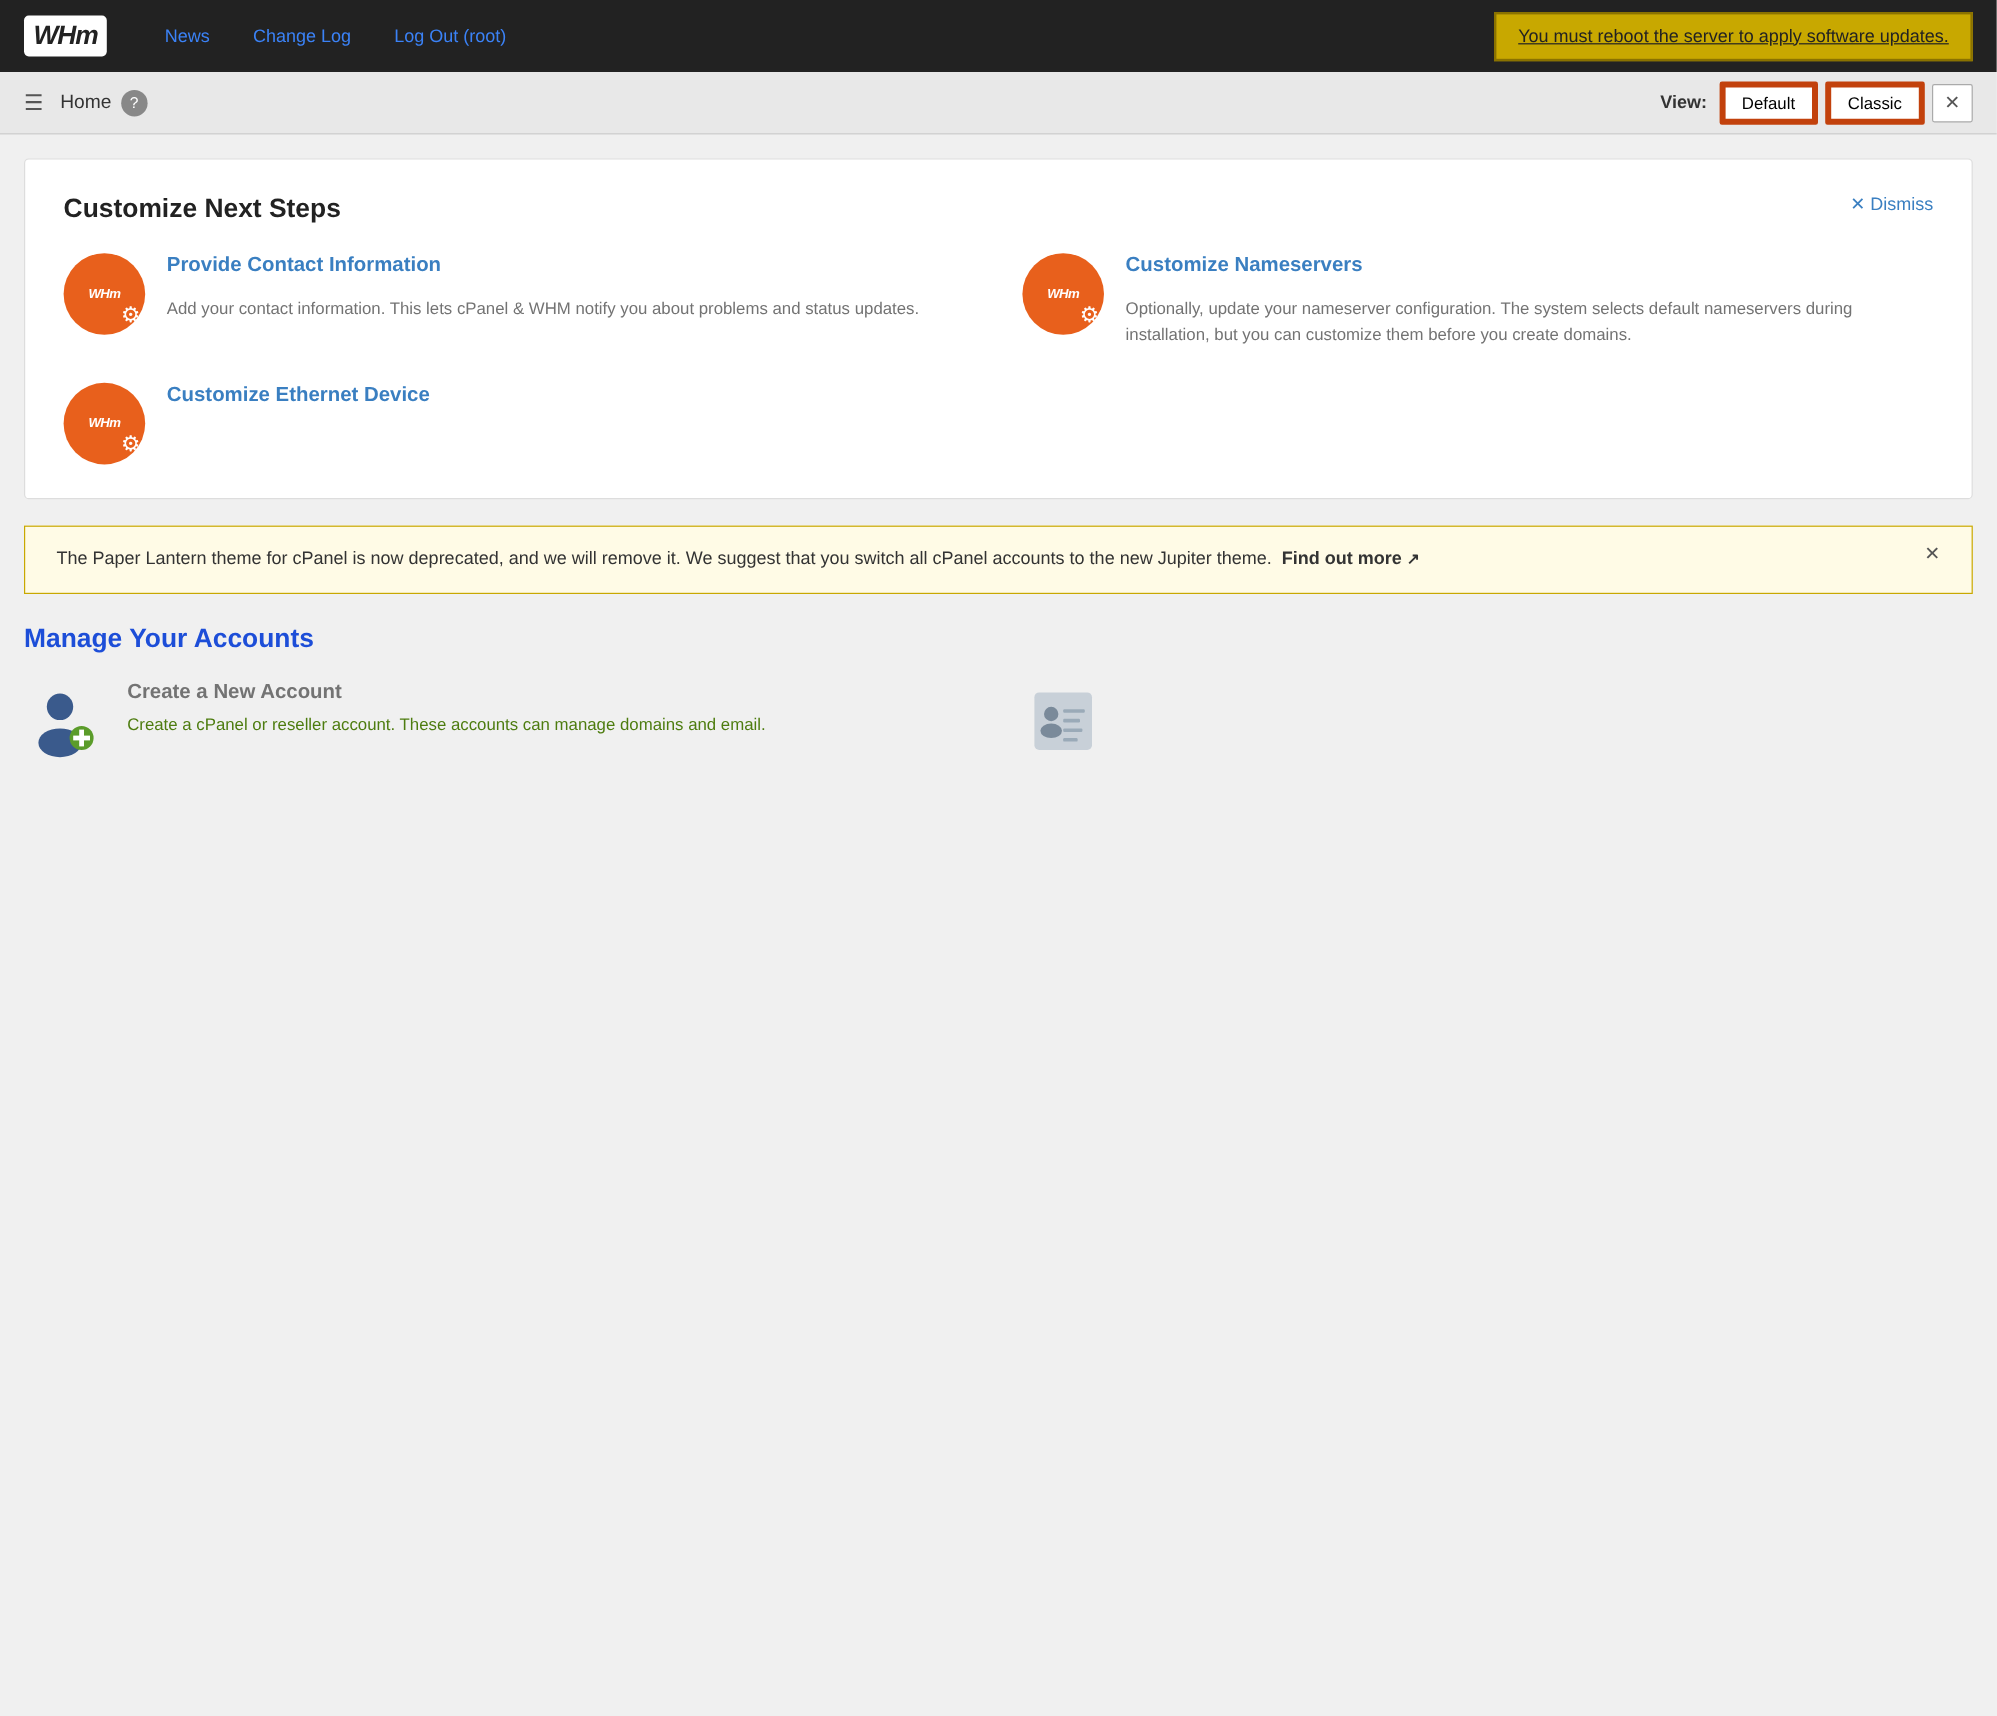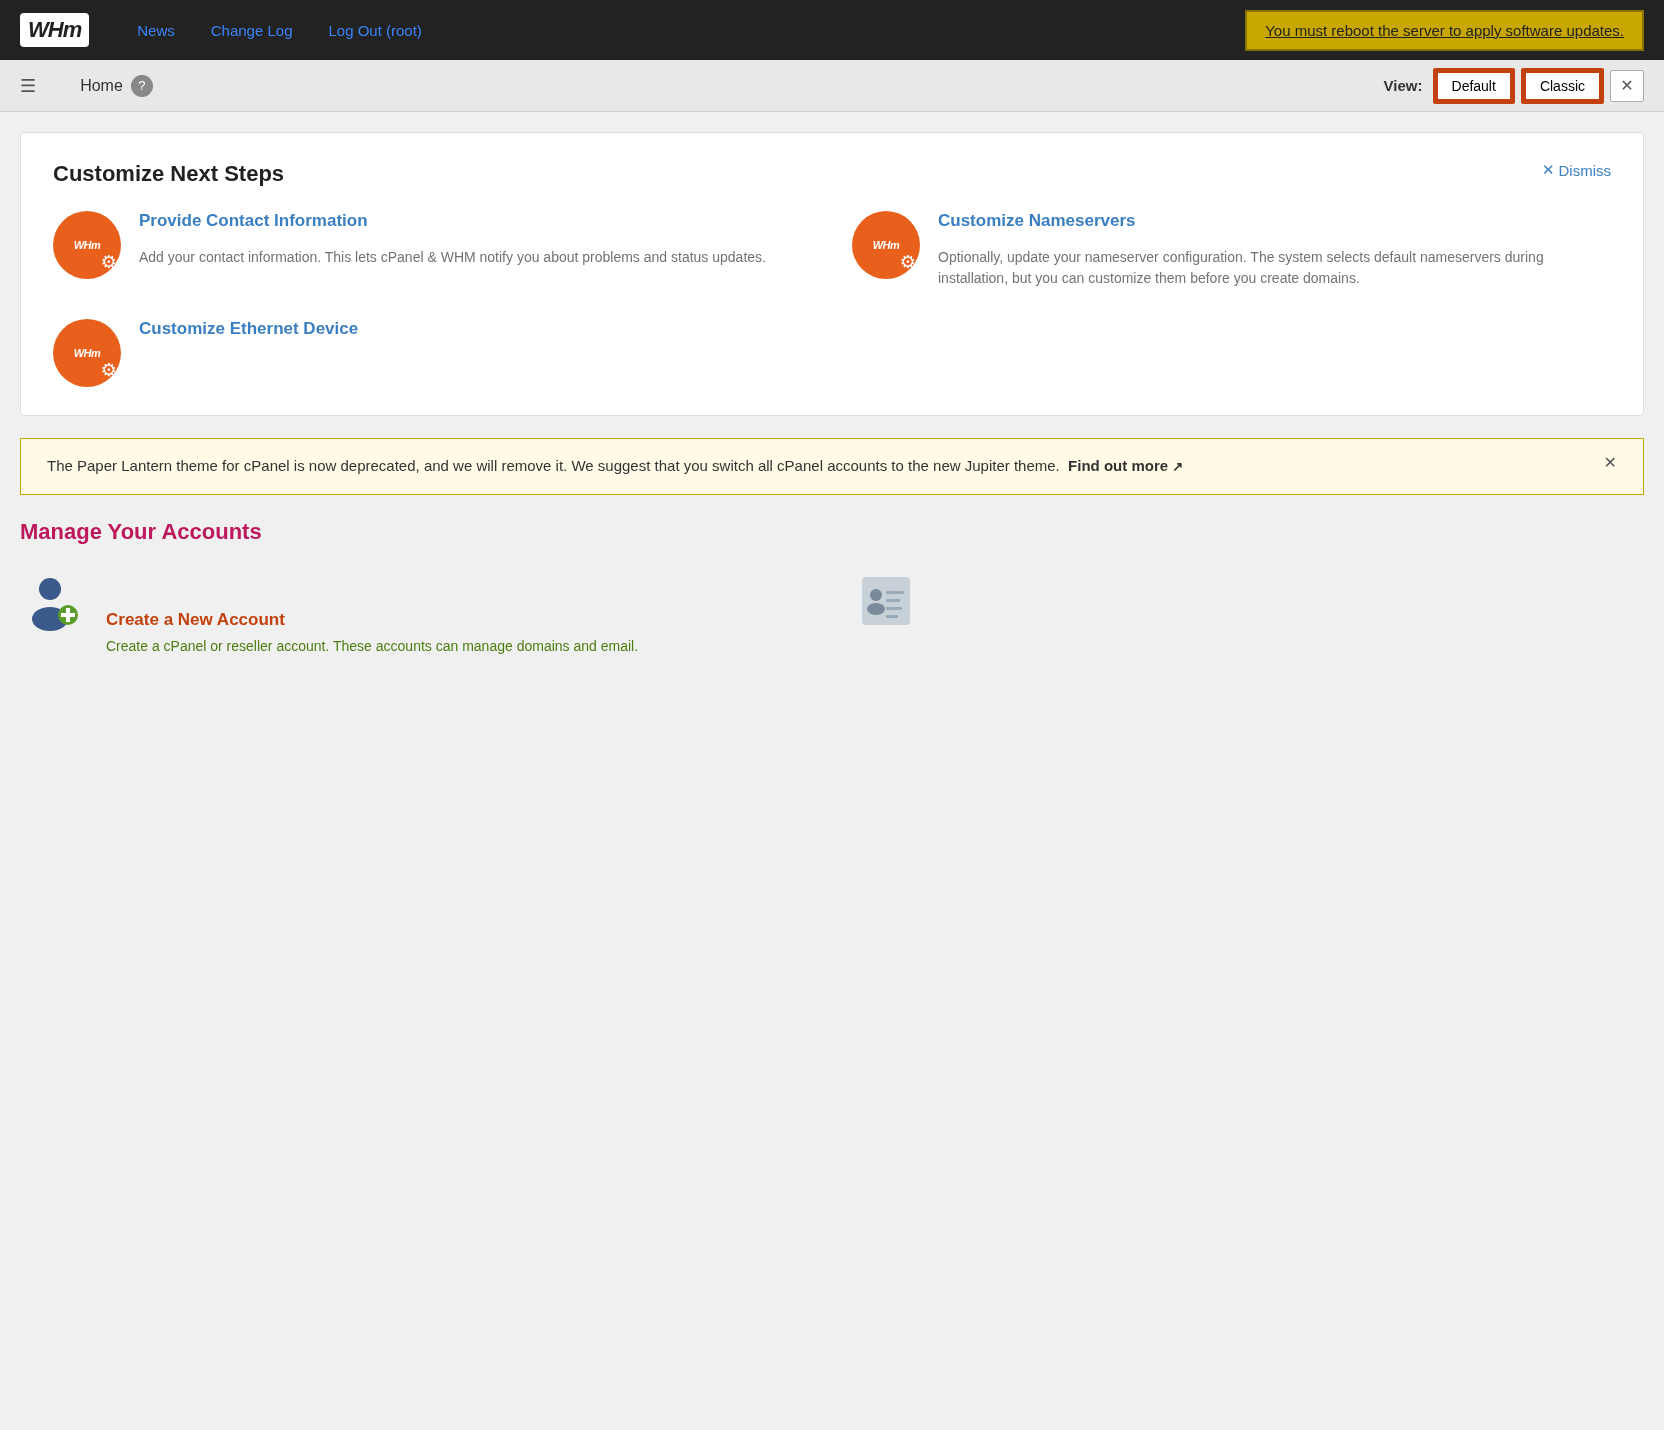--- a/index.html
+++ b/index.html
@@ -65,21 +65,20 @@
       margin-right: 14px;
       cursor: pointer;
       color: #555;
       font-size: 18px;
     }
     .home-link {
       color: #333;
       font-size: 16px;
       cursor: pointer;
       text-decoration: none;
-      margin-left: 30px;
     }
     .help-circle {
       display: inline-flex;
       align-items: center;
       justify-content: center;
       width: 22px;
       height: 22px;
       border-radius: 50%;
       background: #888;
       color: #fff;
@@ -233,21 +232,21 @@
       color: #555;
       font-size: 16px;
       margin-left: 14px;
       line-height: 1;
     }
 
     
     .section-title {
       font-size: 22px;
       font-weight: 600;
-      color: #be185d;
+      color: #1d4ed8;
       margin-bottom: 22px;
     }
     .accounts-grid {
       display: grid;
       grid-template-columns: 1fr 1fr;
       gap: 30px 40px;
     }
     .account-item {
       display: flex;
       gap: 18px;
@@ -262,26 +261,25 @@
       justify-content: center;
     }
     
     .create-account-icon {
       position: relative;
     }
     .list-accounts-icon {
       color: #7a8a9a;
     }
     .account-title {
-      color: #c2410c;
+      color: #737373;
       font-size: 17px;
       font-weight: 600;
       margin-bottom: 6px;
       cursor: pointer;
-      margin-top: 43px;
     }
     .account-desc {
       color: #4d7c0f;
       font-size: 14px;
       line-height: 1.5;
     }
   </style>
 </head>
 <body>
 

